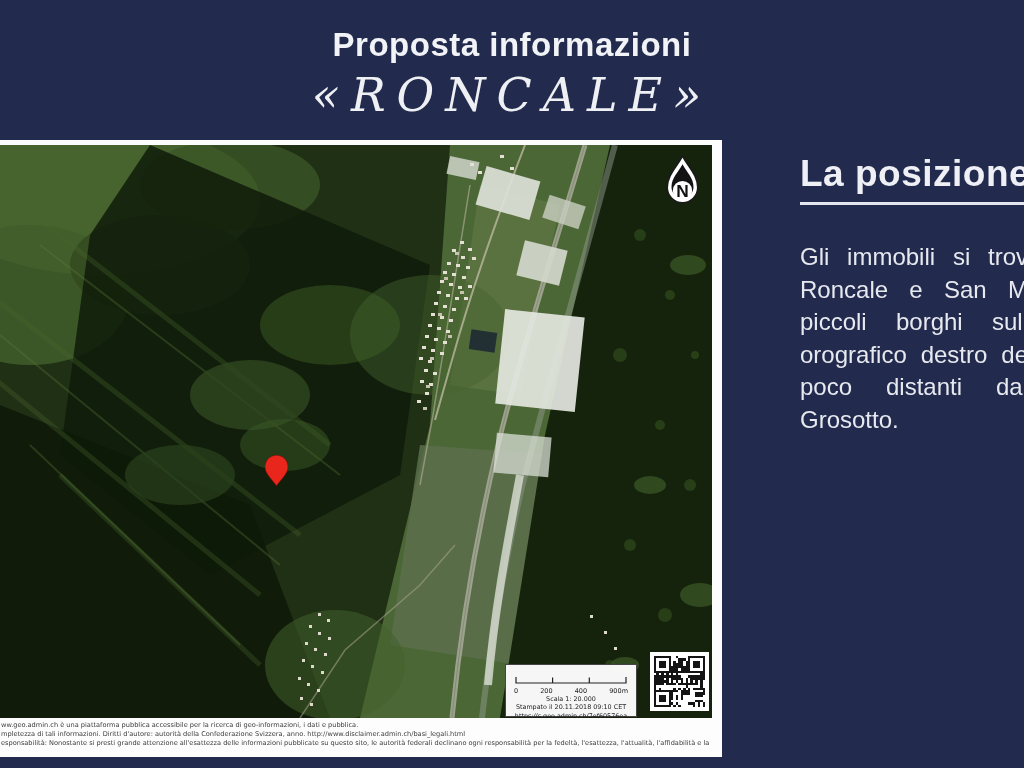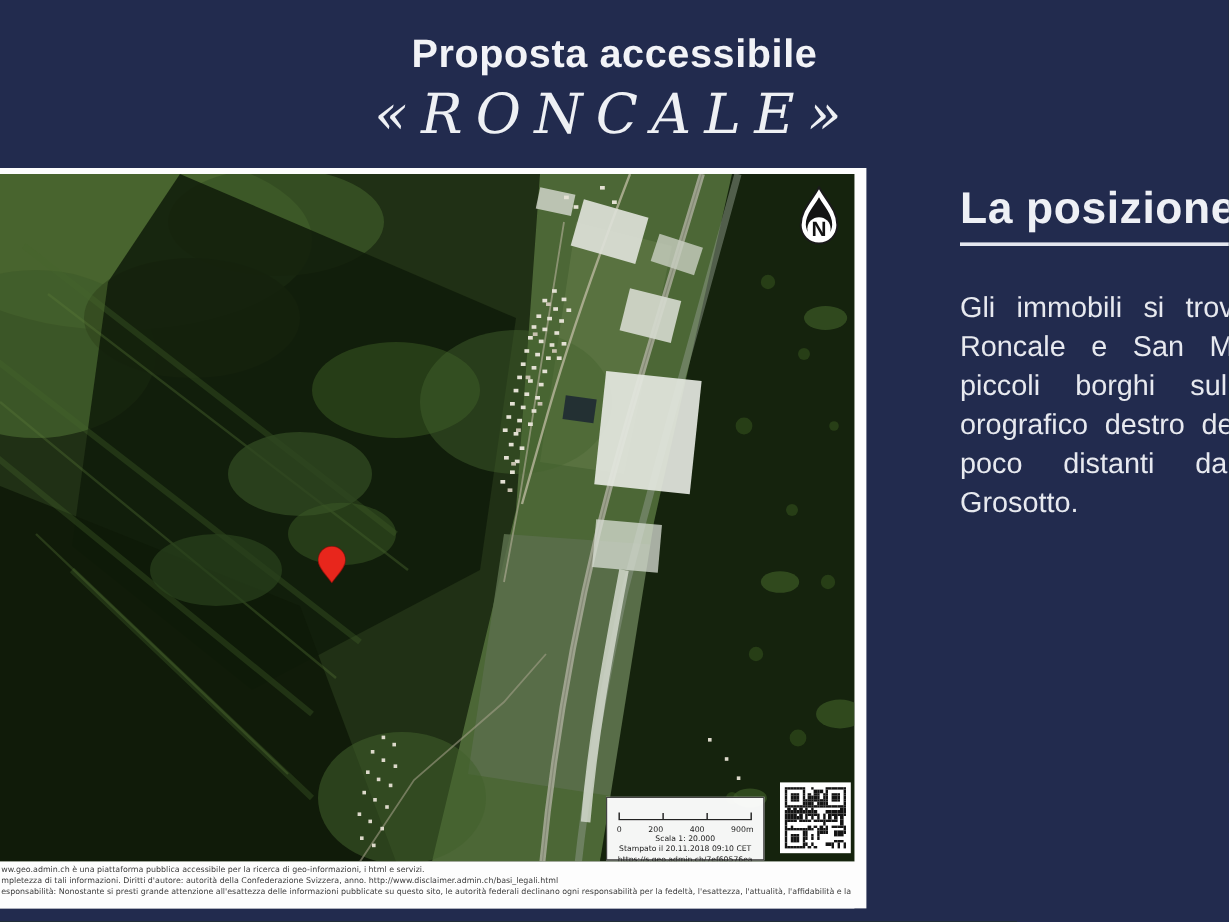--- a/index.html
+++ b/index.html
@@ -65,21 +65,21 @@
   .paragraph{
     position:absolute;left:800px;top:241px;width:228px;
     color:#e7e9ef;font-size:24px;line-height:32.5px;
   }
   .paragraph .pline{text-align:justify;text-align-last:justify;white-space:nowrap;overflow:hidden;}
   .paragraph .pline.last{text-align-last:left;}
 </style>
 </head>
 <body>
 
-<div class="title">Proposta accessibile</div>
+<div class="title">Proposta informazioni</div>
 <div class="subtitle">«RONCALE»</div>
 
 <div class="map-panel">
   <div class="map-content">
 
     <svg class="terrain" width="712" height="573" viewBox="0 0 712 573" preserveAspectRatio="none">
       <rect width="712" height="573" fill="#203015"></rect>
 
       <ellipse cx="100" cy="55" rx="160" ry="75" fill="#4c6a31" opacity="0.9"></ellipse>
       <ellipse cx="30" cy="150" rx="100" ry="70" fill="#415d2a" opacity="0.85"></ellipse>
@@ -514,21 +514,21 @@
         <div style="grid-area: 21 / 7;"></div>
         <div style="grid-area: 21 / 9;"></div>
         <div style="grid-area: 21 / 11;"></div>
         <div style="grid-area: 21 / 17;"></div>
         <div style="grid-area: 21 / 19;"></div>
         <div style="grid-area: 21 / 21;"></div>
       </div>
   </div>
 
   <div class="map-disclaimer">
-    <div>ww.geo.admin.ch è una piattaforma pubblica accessibile per la ricerca di geo-informazioni, i html e servizi.</div>
+    <div>ww.geo.admin.ch è una piattaforma pubblica accessibile per la ricerca di geo-informazioni, i dati e pubblica.</div>
     <div>mpletezza di tali informazioni. Diritti d'autore: autorità della Confederazione Svizzera, anno. http://www.disclaimer.admin.ch/basi_legali.html</div>
     <div>esponsabilità: Nonostante si presti grande attenzione all'esattezza delle informazioni pubblicate su questo sito, le autorità federali declinano ogni responsabilità per la fedeltà, l'esattezza, l'attualità, l'affidabilità e la</div>
   </div>
 </div>
 
 <h2 class="section-heading">La posizione</h2>
 <div class="paragraph">
   <div class="pline">Gli immobili si trov</div>
   <div class="pline">Roncale e San M</div>
   <div class="pline">piccoli borghi sull</div>

